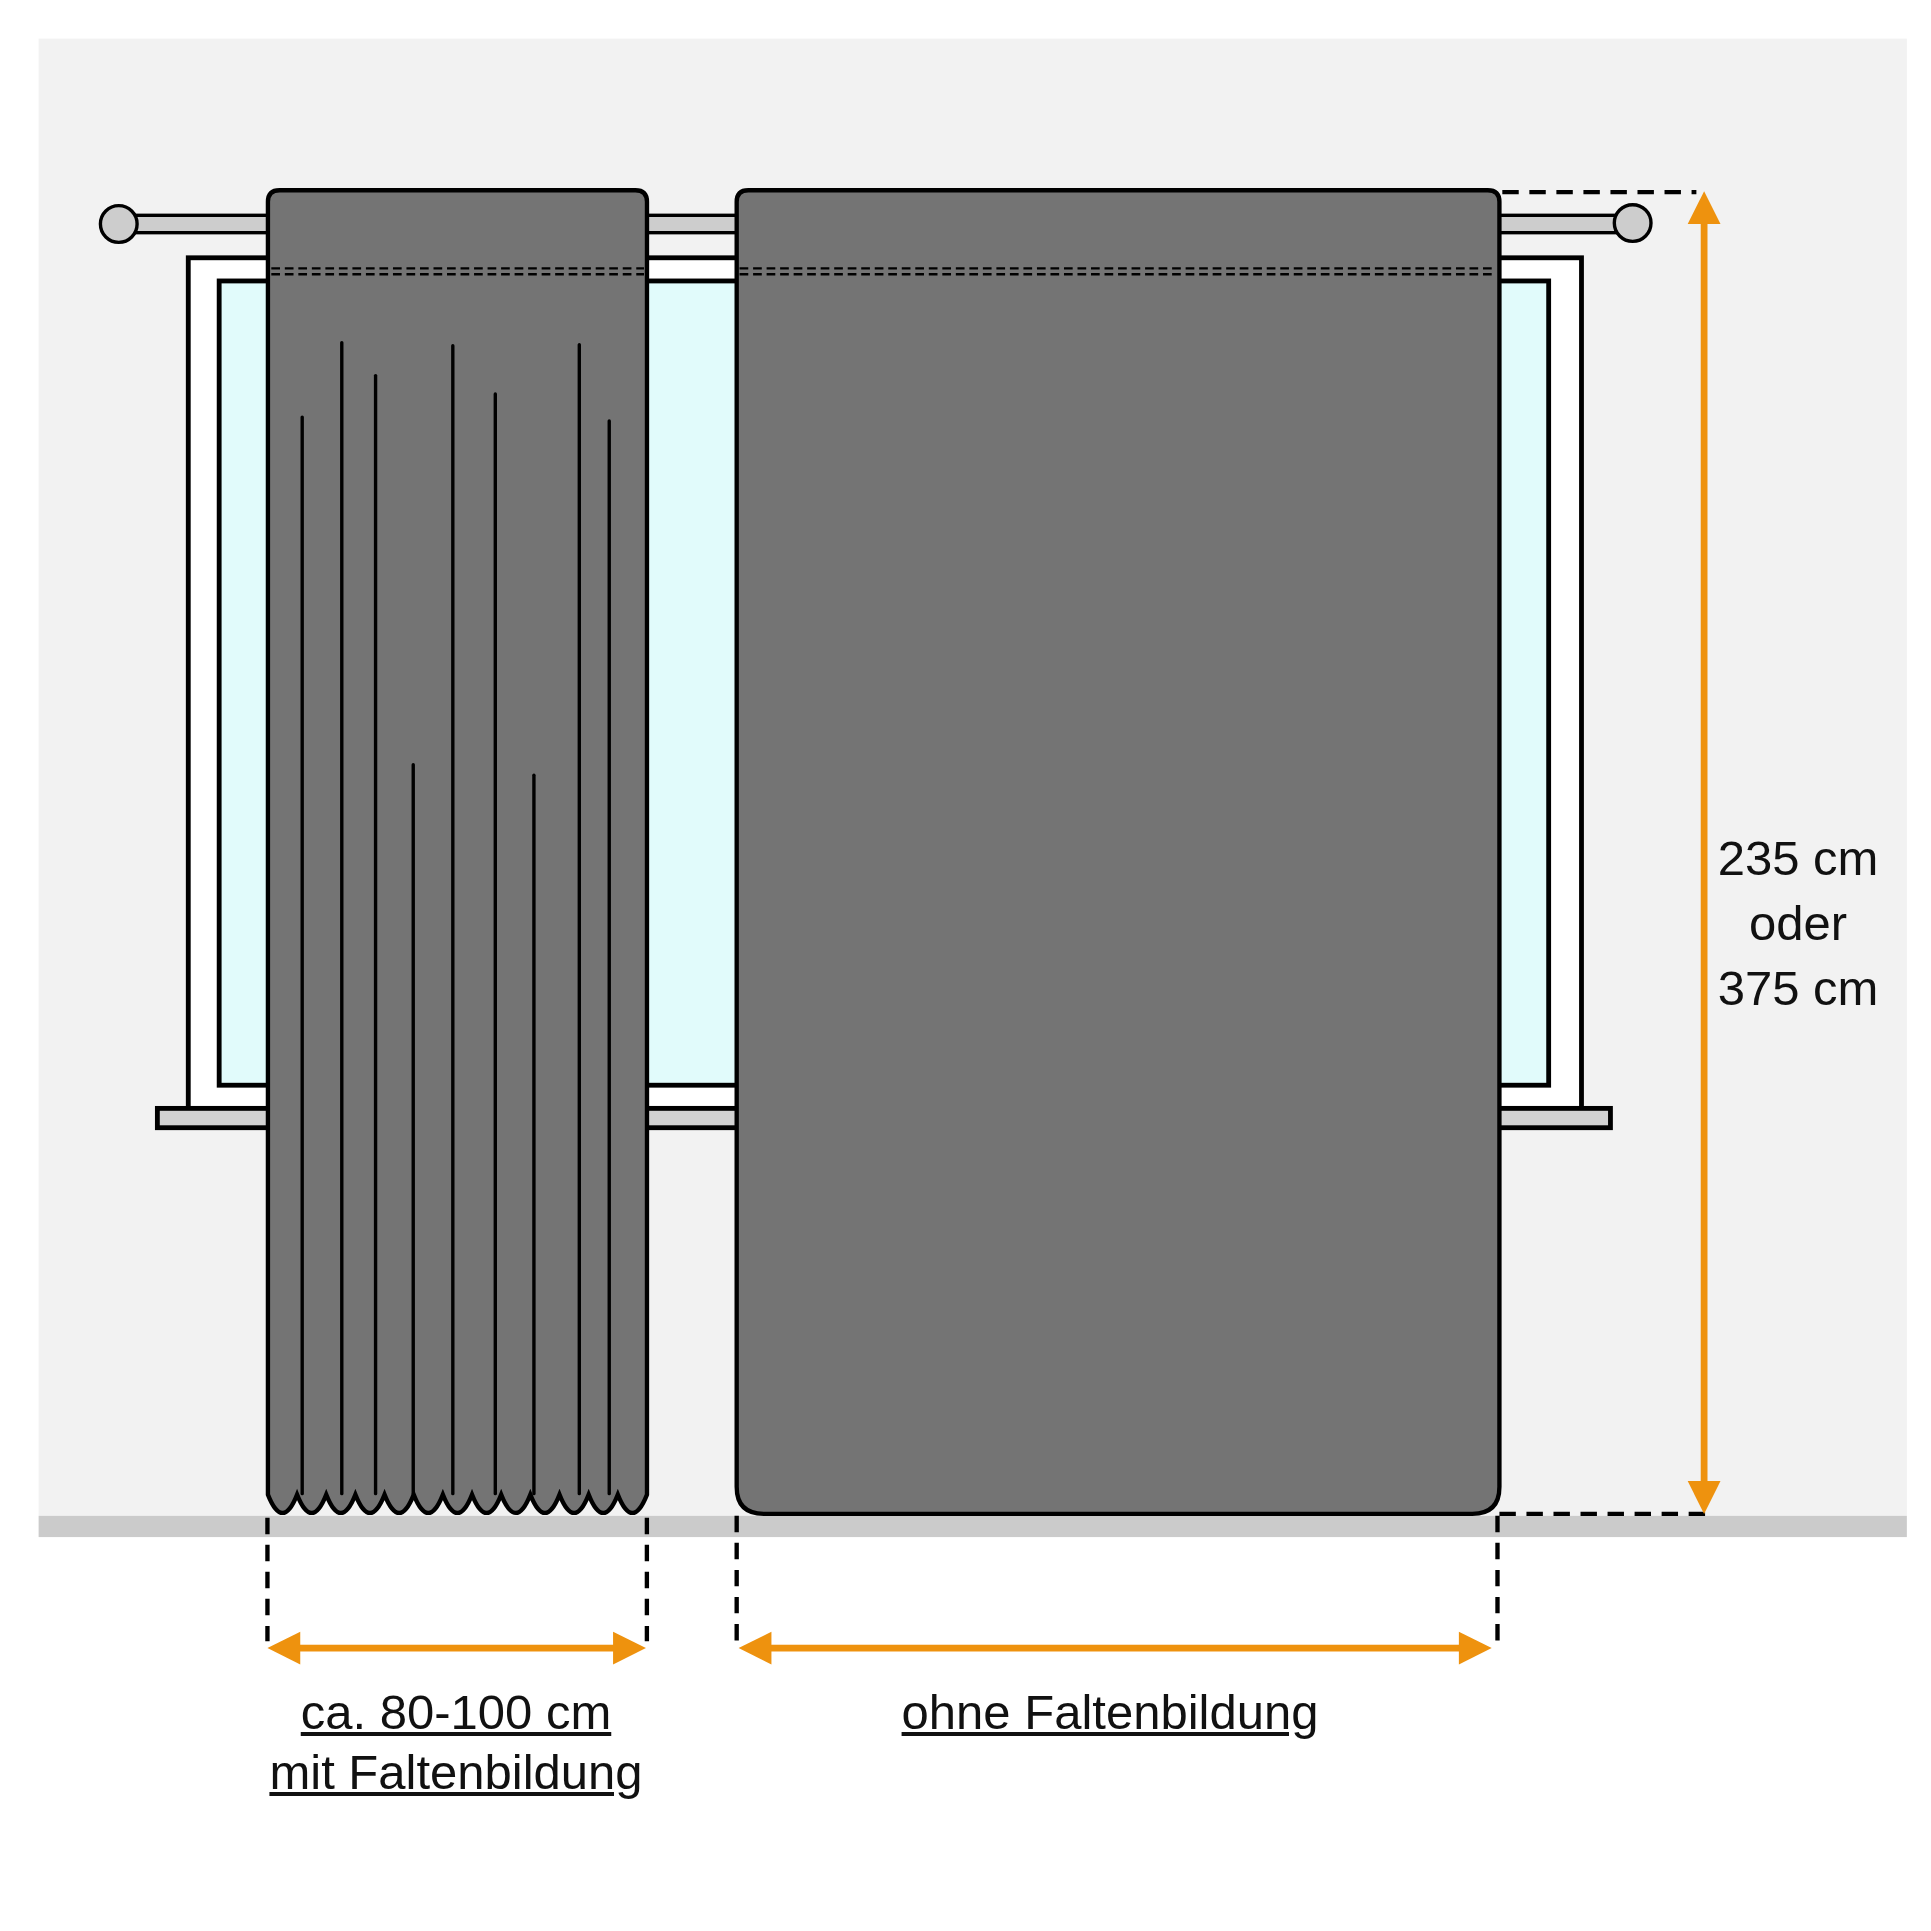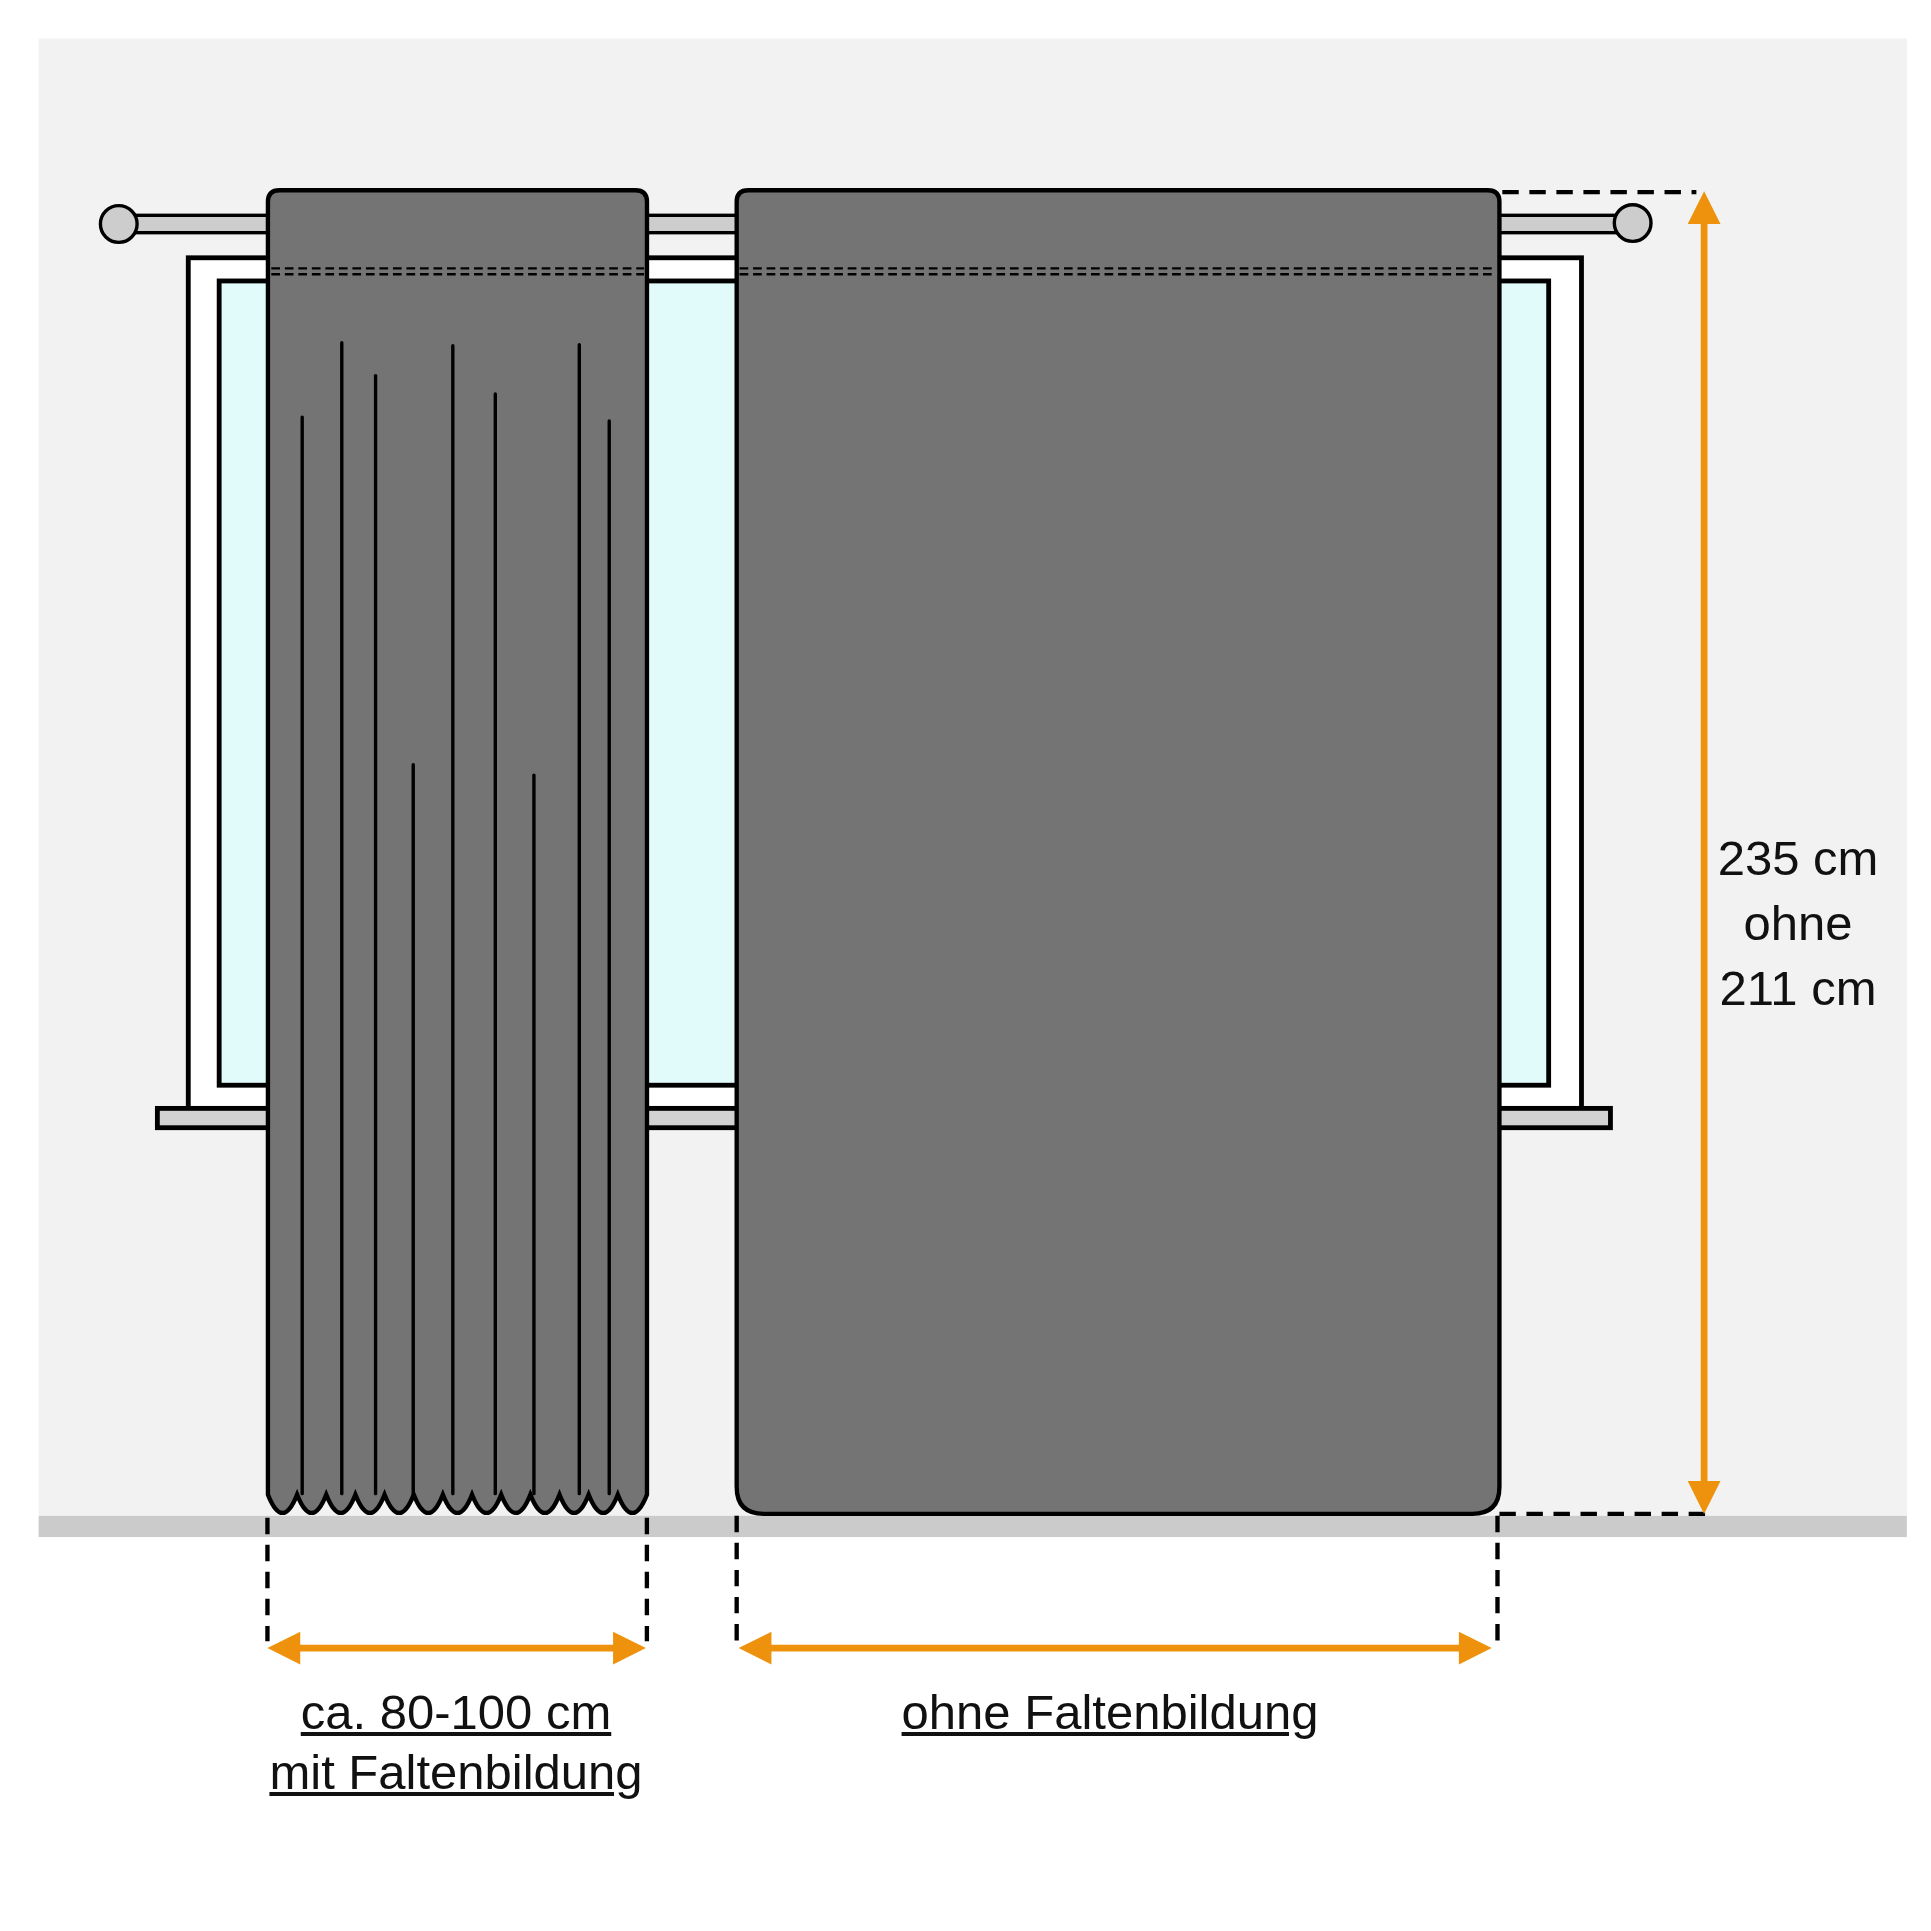--- a/index.html
+++ b/index.html
@@ -111,22 +111,22 @@
       <g>
         <rect x="793" y="1703.5" width="724" height="7"></rect>
         <path d="M 765 1707 L 799 1690 L 799 1724 Z"></path>
         <path d="M 1545 1707 L 1511 1690 L 1511 1724 Z"></path>
       </g>
     </g>
   </svg>
 
   <div class="label" id="height-label" style="left:1798px; top:826px;">
     <div>235 cm</div>
-    <div>ohne</div>
-    <div>211 cm</div>
+    <div>oder</div>
+    <div>375 cm</div>
   </div>
 
   <div class="label width-label" style="left:456px; top:1682px;">
     <div>ca. 80-100 cm</div>
     <div>mit Faltenbildung</div>
   </div>
 
   <div class="label width-label" style="left:1110px; top:1682px;">
     <div>ohne Faltenbildung</div>
   </div>

